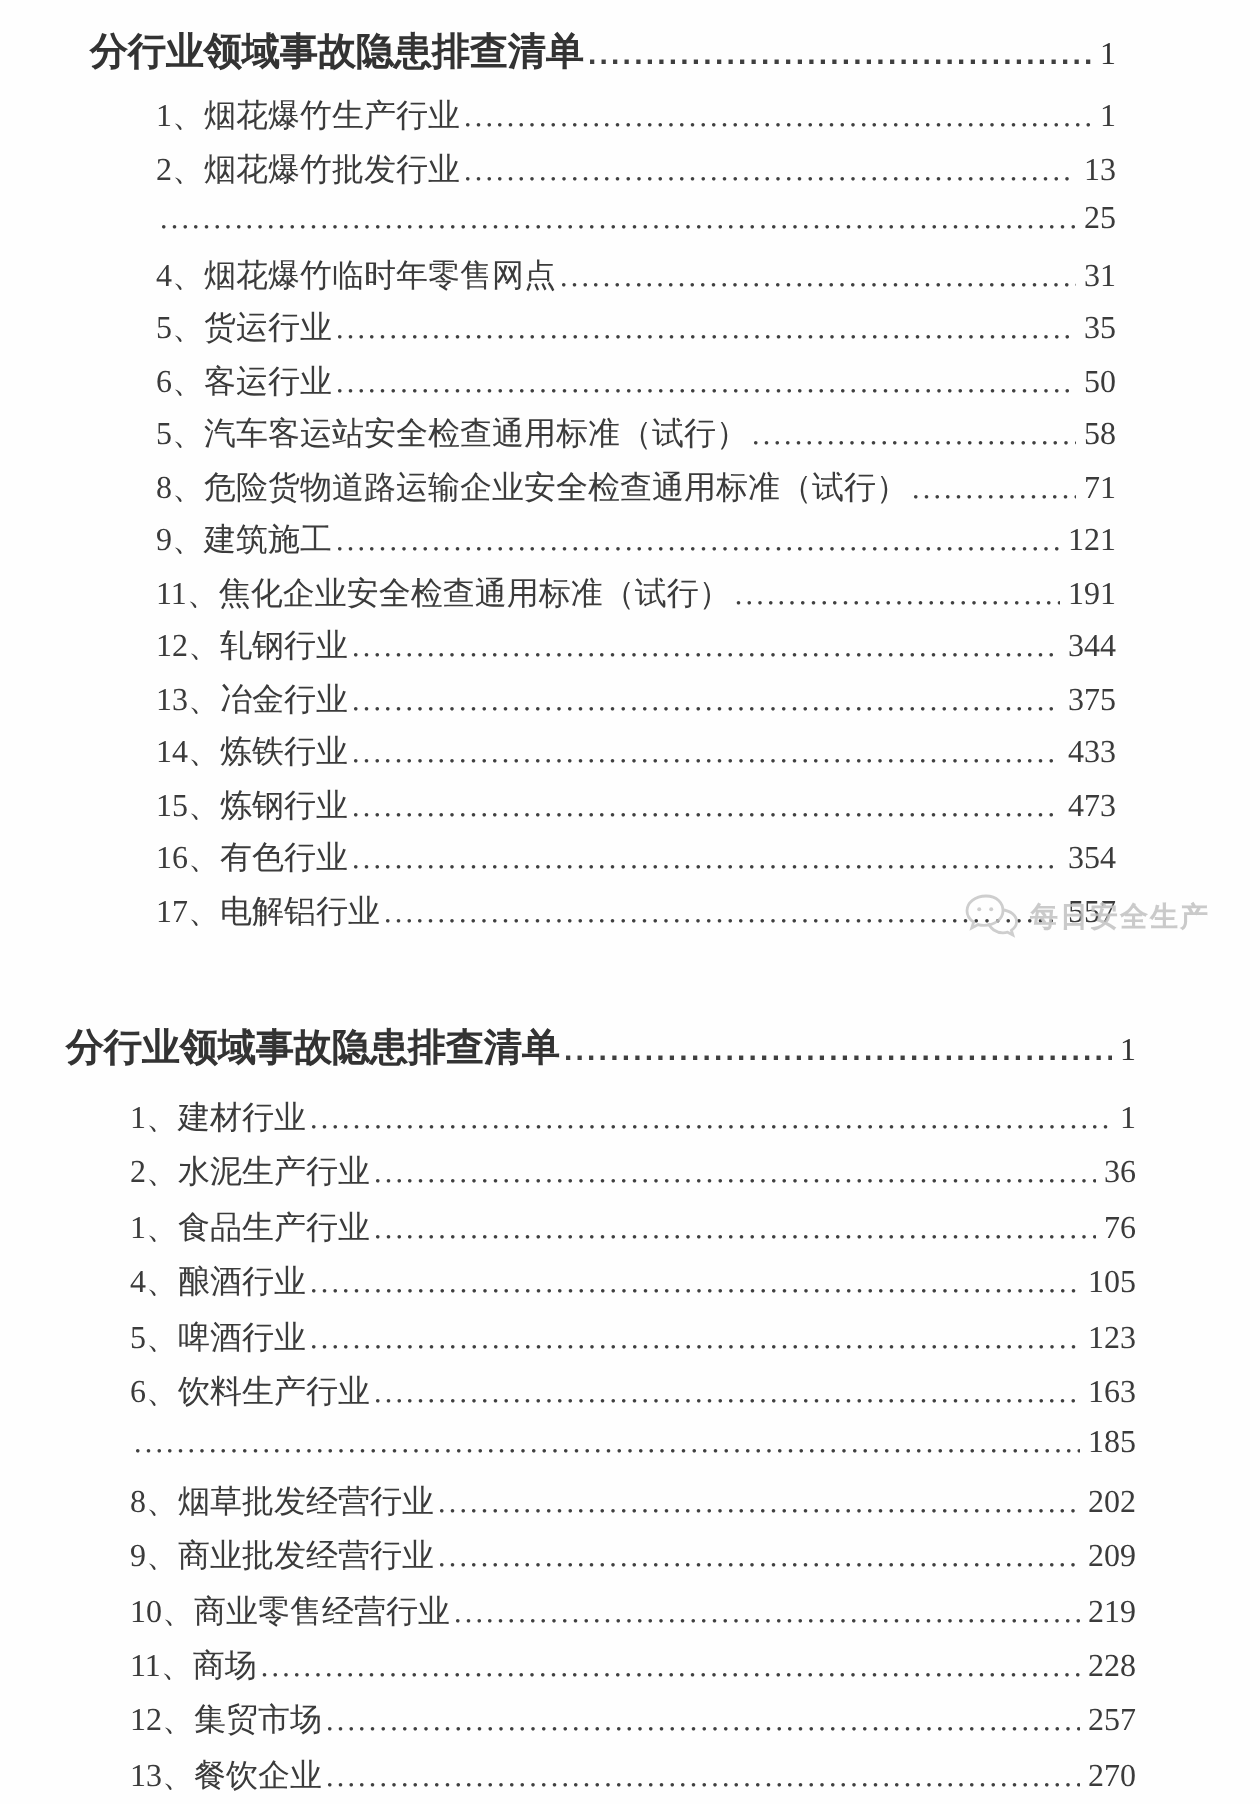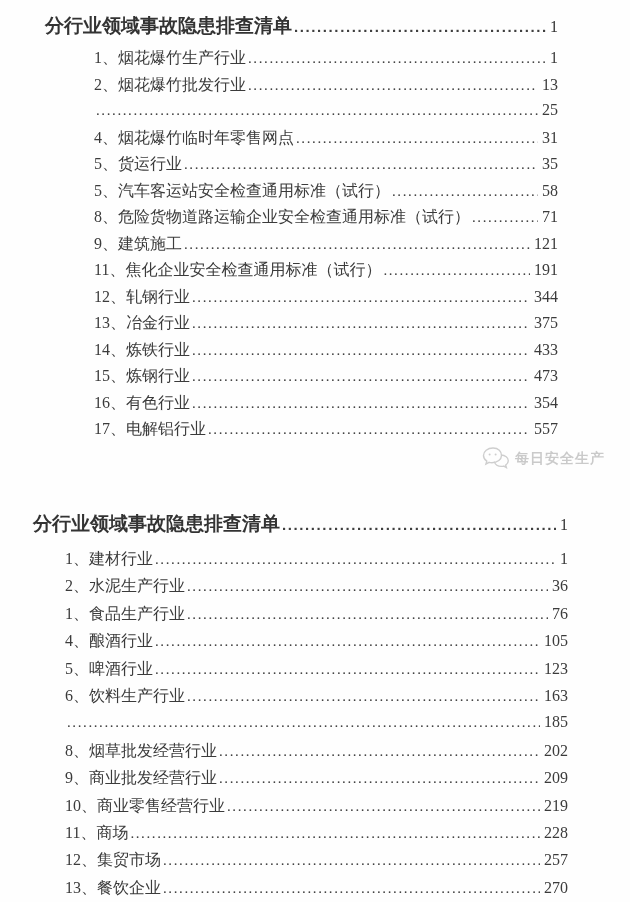--- a/index.html
+++ b/index.html
@@ -39,21 +39,21 @@
     font-weight: bold;
     font-size: 19px;
     color: #333333;
   }
   .title-row .pagenum {
     font-family: "Liberation Serif", serif;
     font-weight: normal;
   }
   .toc-1 .entries { padding-left: 33px; margin-top: 4px; }
   .toc-2 .entries { padding-left: 32px; margin-top: 7px; }
-  .toc-1 .entry { height: 26.5px; margin-left: 16px; }
+  .toc-1 .entry { height: 26.5px; }
   .toc-2 .entry { height: 27.4px; }
   .entry {
     font-size: 16px;
   }
   .entry-label, .title-text {
     white-space: nowrap;
     flex: 0 0 auto;
   }
   .leader {
     flex: 1 1 auto;
@@ -122,20 +122,25 @@
         </div>
       <div class="row entry">
           <span class="entry-label">4、烟花爆竹临时年零售网点</span>
           <span class="leader"></span>
           <span class="pagenum">31</span>
         </div>
       <div class="row entry">
           <span class="entry-label">5、货运行业</span>
           <span class="leader"></span>
           <span class="pagenum">35</span>
+        </div>
+      <div class="row entry">
+          <span class="entry-label">6、客运行业</span>
+          <span class="leader"></span>
+          <span class="pagenum">50</span>
         </div>
       <div class="row entry">
           <span class="entry-label">5、汽车客运站安全检查通用标准（试行）</span>
           <span class="leader"></span>
           <span class="pagenum">58</span>
         </div>
       <div class="row entry">
           <span class="entry-label">8、危险货物道路运输企业安全检查通用标准（试行）</span>
           <span class="leader"></span>
           <span class="pagenum">71</span>

